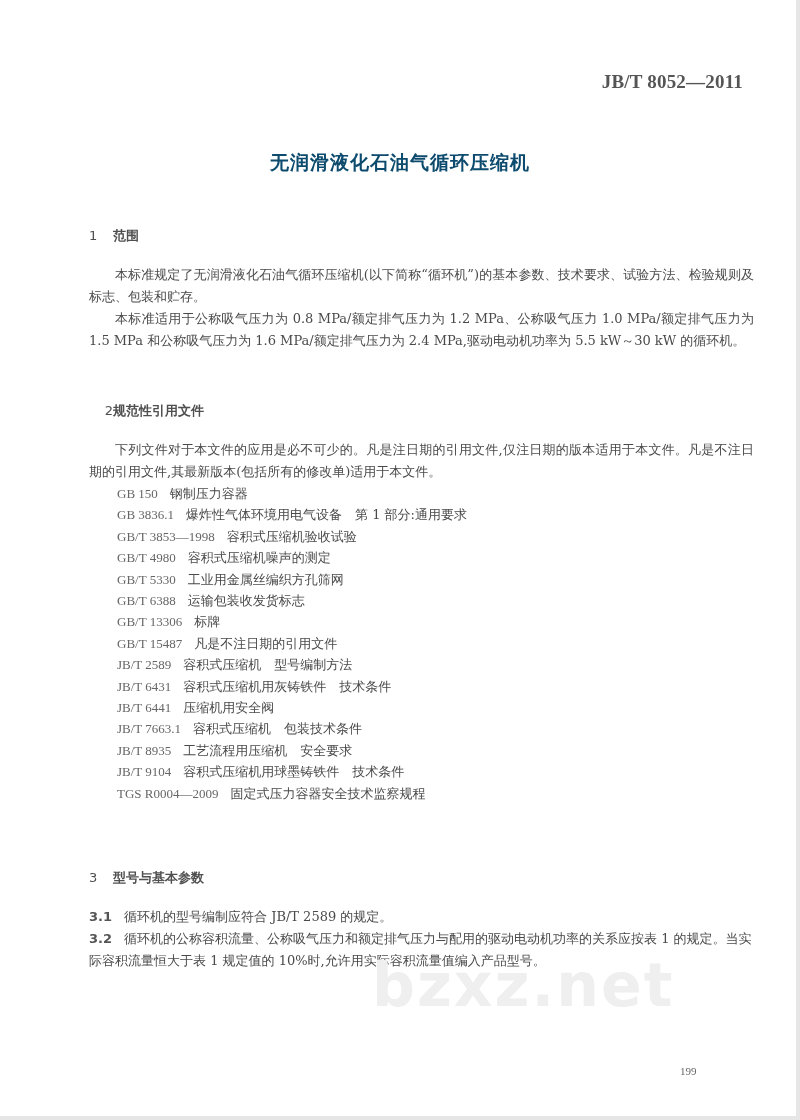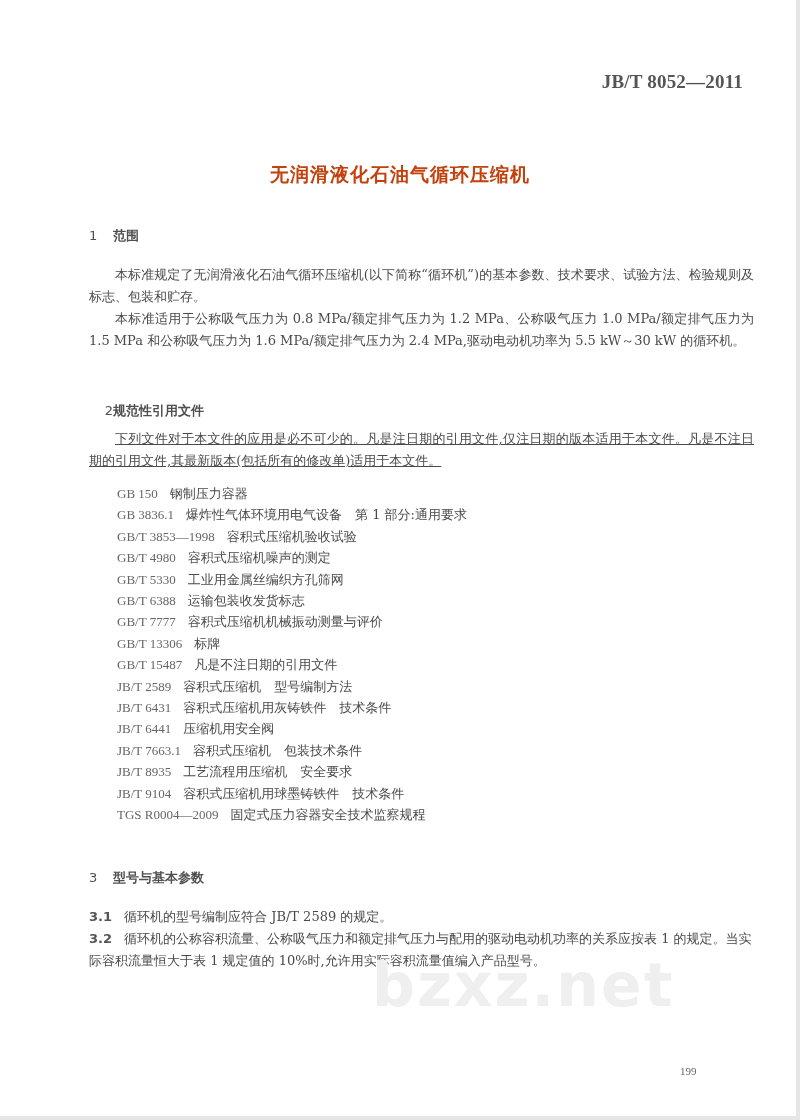--- a/index.html
+++ b/index.html
@@ -3,21 +3,21 @@
 <meta charset="utf-8">
 <style>
   html, body { margin: 0; padding: 0; }
   body {
     width: 800px; height: 1120px; background: #ffffff; position: relative; overflow: hidden;
     font-family: "DejaVu Serif", "Liberation Serif", serif; color: #4a4a4a;
   }
   .page-edge-right { position: absolute; top: 0; right: 0; width: 4px; height: 1120px; background: #e6e6e6; }
   .page-edge-bottom { position: absolute; left: 0; bottom: 0; width: 800px; height: 4px; background: #e6e6e6; }
   .std-code { position: absolute; top: 71px; right: 57px; font-size: 19px; font-weight: bold; color: #555; letter-spacing: 0.2px; font-family: "Liberation Serif", serif; }
-  .doc-title { position: absolute; top: 162px; left: 0; width: 800px; text-align: center; font-family: "DejaVu Sans", sans-serif; font-weight: bold; font-size: 19px; color: #c2410c; letter-spacing: 1px; }
+  .doc-title { position: absolute; top: 150px; left: 0; width: 800px; text-align: center; font-family: "DejaVu Sans", sans-serif; font-weight: bold; font-size: 19px; color: #0c4a6e; letter-spacing: 1px; }
   .heading { position: absolute; left: 89px; font-family: "DejaVu Sans", sans-serif; font-size: 13px; font-weight: bold; color: #4f4f4f; }
   .heading .hn { display: inline-block; width: 24px; font-weight: normal; }
   .para { position: absolute; left: 89px; width: 665px; font-size: 13px; line-height: 22px; color: #4a4a4a; text-align: justify; }
   .para p { margin: 0; text-indent: 26px; }
   .refs { position: absolute; left: 117px; top: 483px; font-size: 13px; line-height: 21.4px; color: #4a4a4a; }
   .ref { white-space: nowrap; }
   .ref .code { font-family: "Liberation Serif", serif; color: #666; margin-right: 12px; }
   .clause { position: absolute; left: 89px; width: 665px; font-size: 13px; line-height: 22px; color: #4a4a4a; }
   .clause .cn { font-family: "DejaVu Sans", sans-serif; font-weight: bold; margin-right: 12px; color: #555; }
   .watermark { position: absolute; left: 372px; top: 950px; font-family: "DejaVu Sans", sans-serif; font-weight: bold; font-size: 60px; color: #efefef; letter-spacing: 2px; }
@@ -37,31 +37,30 @@
   <span class="hn">1</span><span>范围</span>
 </div>
 <div class="para" style="top:264px;">
   <p>本标准规定了无润滑液化石油气循环压缩机(以下简称“循环机”)的基本参数、技术要求、试验方法、检验规则及标志、包装和贮存。</p>
   <p>本标准适用于公称吸气压力为 0.8 MPa/额定排气压力为 1.2 MPa、公称吸气压力 1.0 MPa/额定排气压力为 1.5 MPa 和公称吸气压力为 1.6 MPa/额定排气压力为 2.4 MPa,驱动电动机功率为 5.5 kW～30 kW 的循环机。</p>
 </div>
 
 <div class="heading" style="top:402px;text-align:right;">
   <span class="hn">2</span><span>规范性引用文件</span>
 </div>
-<div class="para" style="top:428px;text-decoration:underline;">
+<div class="para" style="top:439px;">
   <p>下列文件对于本文件的应用是必不可少的。凡是注日期的引用文件,仅注日期的版本适用于本文件。凡是不注日期的引用文件,其最新版本(包括所有的修改单)适用于本文件。</p>
 </div>
 <div class="refs">
   <div class="ref"><span class="code">GB 150</span><span>钢制压力容器</span></div>
   <div class="ref"><span class="code">GB 3836.1</span><span>爆炸性气体环境用电气设备　第 1 部分:通用要求</span></div>
   <div class="ref"><span class="code">GB/T 3853—1998</span><span>容积式压缩机验收试验</span></div>
   <div class="ref"><span class="code">GB/T 4980</span><span>容积式压缩机噪声的测定</span></div>
   <div class="ref"><span class="code">GB/T 5330</span><span>工业用金属丝编织方孔筛网</span></div>
   <div class="ref"><span class="code">GB/T 6388</span><span>运输包装收发货标志</span></div>
-  <div class="ref"><span class="code">GB/T 7777</span><span>容积式压缩机机械振动测量与评价</span></div>
   <div class="ref"><span class="code">GB/T 13306</span><span>标牌</span></div>
   <div class="ref"><span class="code">GB/T 15487</span><span>凡是不注日期的引用文件</span></div>
   <div class="ref"><span class="code">JB/T 2589</span><span>容积式压缩机　型号编制方法</span></div>
   <div class="ref"><span class="code">JB/T 6431</span><span>容积式压缩机用灰铸铁件　技术条件</span></div>
   <div class="ref"><span class="code">JB/T 6441</span><span>压缩机用安全阀</span></div>
   <div class="ref"><span class="code">JB/T 7663.1</span><span>容积式压缩机　包装技术条件</span></div>
   <div class="ref"><span class="code">JB/T 8935</span><span>工艺流程用压缩机　安全要求</span></div>
   <div class="ref"><span class="code">JB/T 9104</span><span>容积式压缩机用球墨铸铁件　技术条件</span></div>
   <div class="ref"><span class="code">TGS R0004—2009</span><span>固定式压力容器安全技术监察规程</span></div>
 </div>

